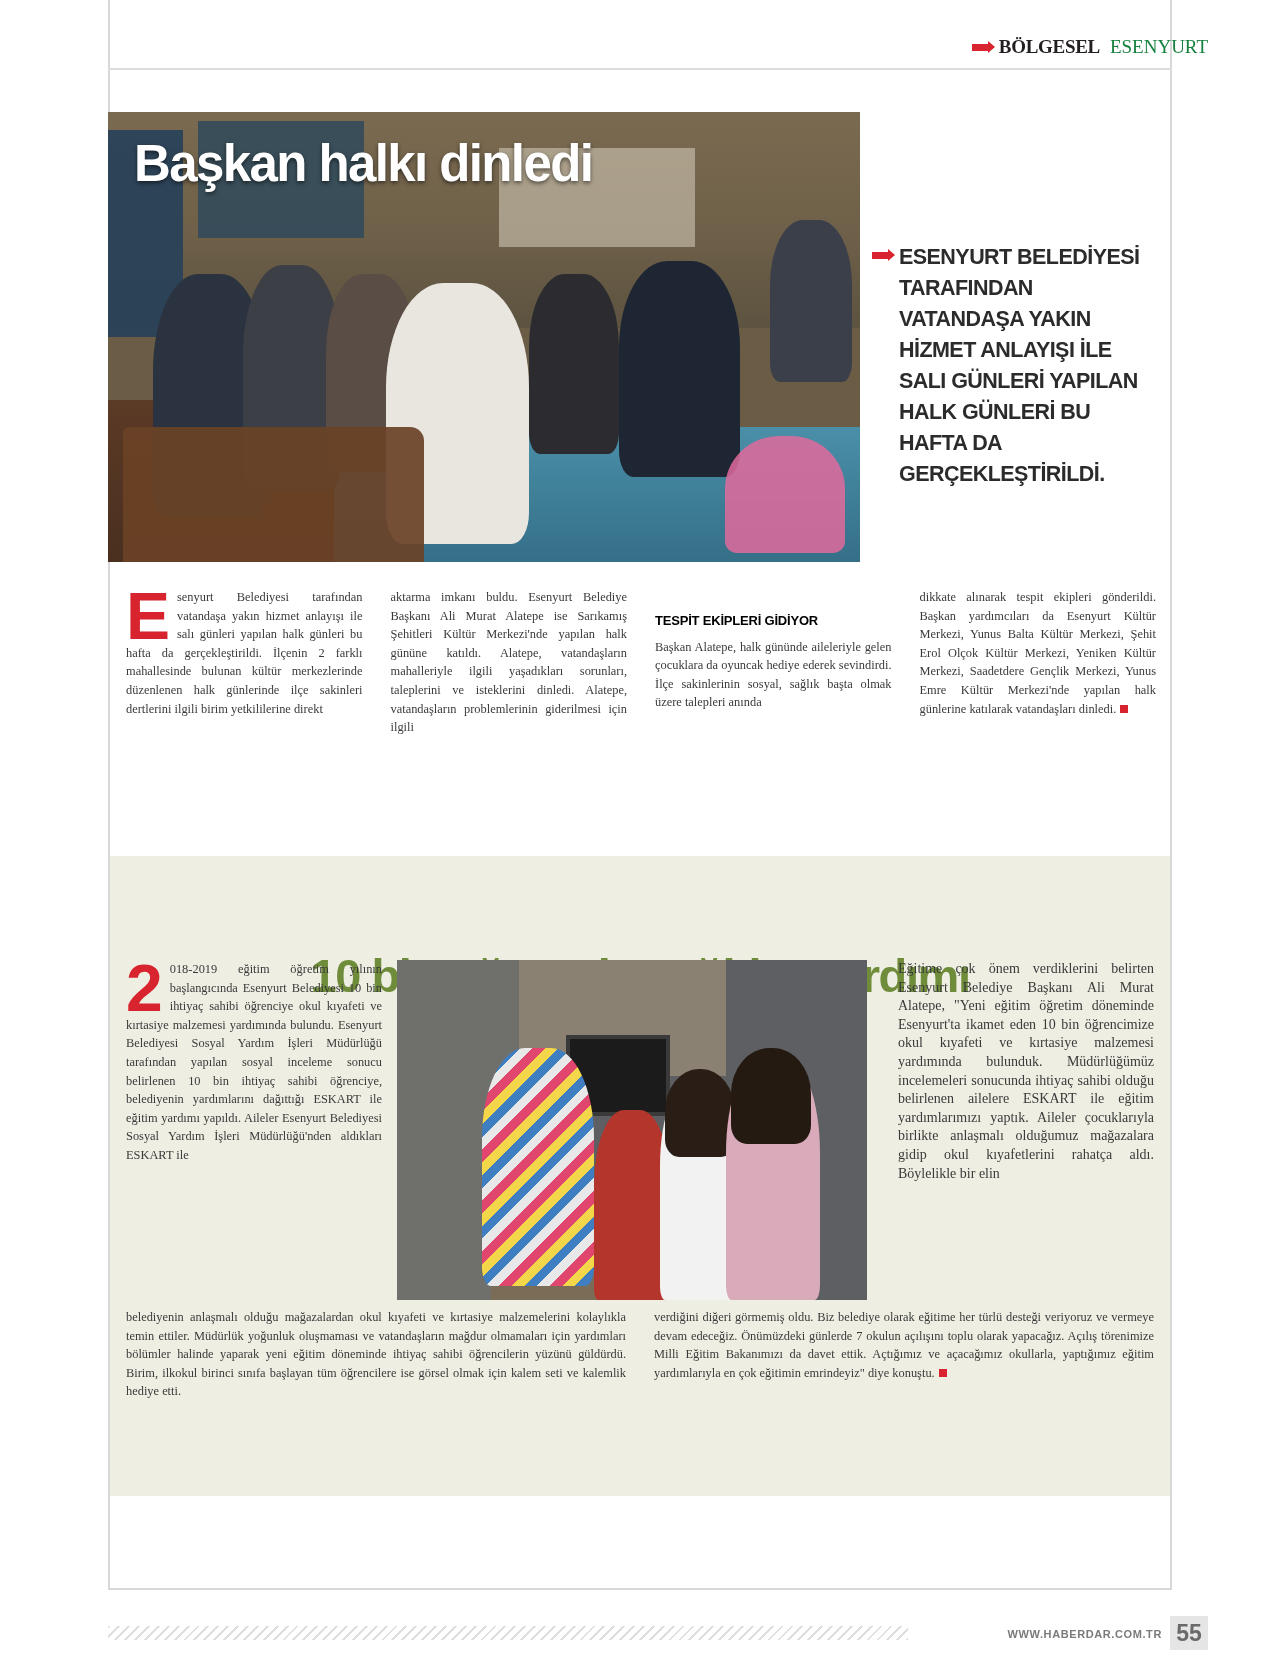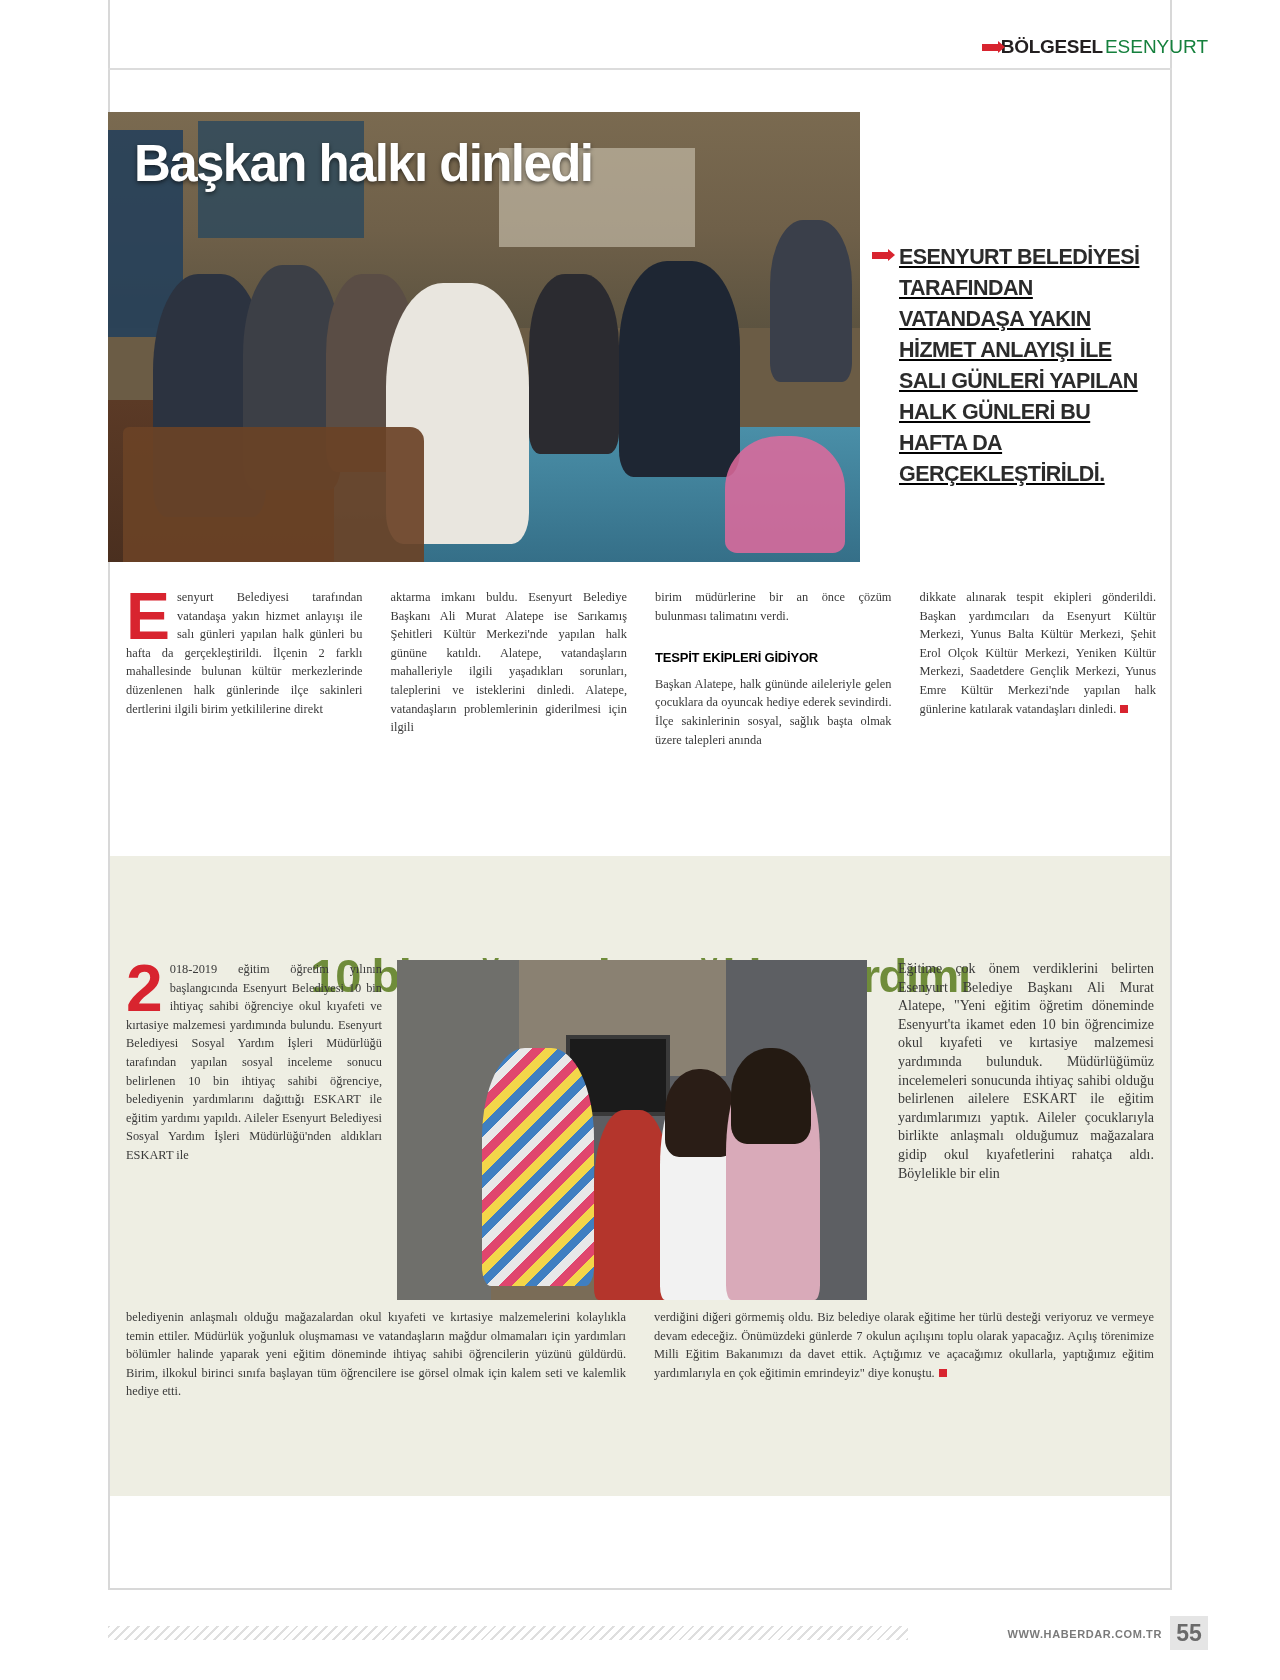--- a/index.html
+++ b/index.html
@@ -24,22 +24,22 @@
   
   .header-bar {
     position: absolute;
     left: 108px; top: 68px;
     width: 1064px; height: 2px;
     background: #dcdcdc;
   }
   .section-kicker {
     position: absolute;
     right: 72px; top: 36px;
-    display: flex; align-items: center; gap: 2px;
-    font-family: Liberation Sans, sans-serif;
+    display: flex; align-items: center; gap: 10px;
+    font-family: Liberation Serif, serif;
     justify-content: space-between;
   }
   .kicker-arrow {
     width: 17px; height: 7px;
     background: #d8242f;
     position: relative;
   }
   .kicker-arrow:after {
     content: ""; position: absolute;
     right: -6px; top: -3px;
@@ -109,21 +109,20 @@
     color: #ffffff;
     text-shadow: 0 2px 4px rgba(0,0,0,.55);
     white-space: nowrap;
   }
 
   
   .deck1 {
     position: absolute;
     left: 872px; top: 242px;
     width: 282px;
-    text-decoration: underline;
   }
   .deck1-arrow {
     position: absolute; left: 0px; top: 10px;
     width: 17px; height: 7px; background: #d8242f;
   }
   .deck1-arrow:after {
     content: ""; position: absolute; right: -6px; top: -3px;
     border-top: 6.5px solid transparent;
     border-bottom: 6.5px solid transparent;
     border-left: 7px solid #d8242f;
@@ -301,21 +300,20 @@
 </div>
 
 <div class="cols1">
   <div class="col">
     <span class="dropcap-red">E</span><span>senyurt Belediyesi tarafından vatandaşa yakın hizmet anlayışı ile salı günleri yapılan halk günleri bu hafta da gerçekleştirildi. İlçenin 2 farklı mahallesinde bulunan kültür merkezlerinde düzenlenen halk günlerinde ilçe sakinleri dertlerini ilgili birim yetkililerine direkt</span>
   </div>
   <div class="col">
     <span>aktarma imkanı buldu. Esenyurt Belediye Başkanı Ali Murat Alatepe ise Sarıkamış Şehitleri Kültür Merkezi'nde yapılan halk gününe katıldı. Alatepe, vatandaşların mahalleriyle ilgili yaşadıkları sorunları, taleplerini ve isteklerini dinledi. Alatepe, vatandaşların problemlerinin giderilmesi için ilgili</span>
   </div>
   <div class="col">
-    <div>birim müdürlerine bir an önce çözüm bulunması talimatını verdi.</div>
     <div class="subhead-red">TESPİT EKİPLERİ GİDİYOR</div>
     <div>Başkan Alatepe, halk gününde aileleriyle gelen çocuklara da oyuncak hediye ederek sevindirdi. İlçe sakinlerinin sosyal, sağlık başta olmak üzere talepleri anında</div>
   </div>
   <div class="col">
     <span>dikkate alınarak tespit ekipleri gönderildi. Başkan yardımcıları da Esenyurt Kültür Merkezi, Yunus Balta Kültür Merkezi, Şehit Erol Olçok Kültür Merkezi, Yeniken Kültür Merkezi, Saadetdere Gençlik Merkezi, Yunus Emre Kültür Merkezi'nde yapılan halk günlerine katılarak vatandaşları dinledi.</span><span class="endmark"></span>
   </div>
 </div>
 
 <div class="panel2">
   <div class="headline2">10 bin öğrenciye eğitim yardımı</div>

